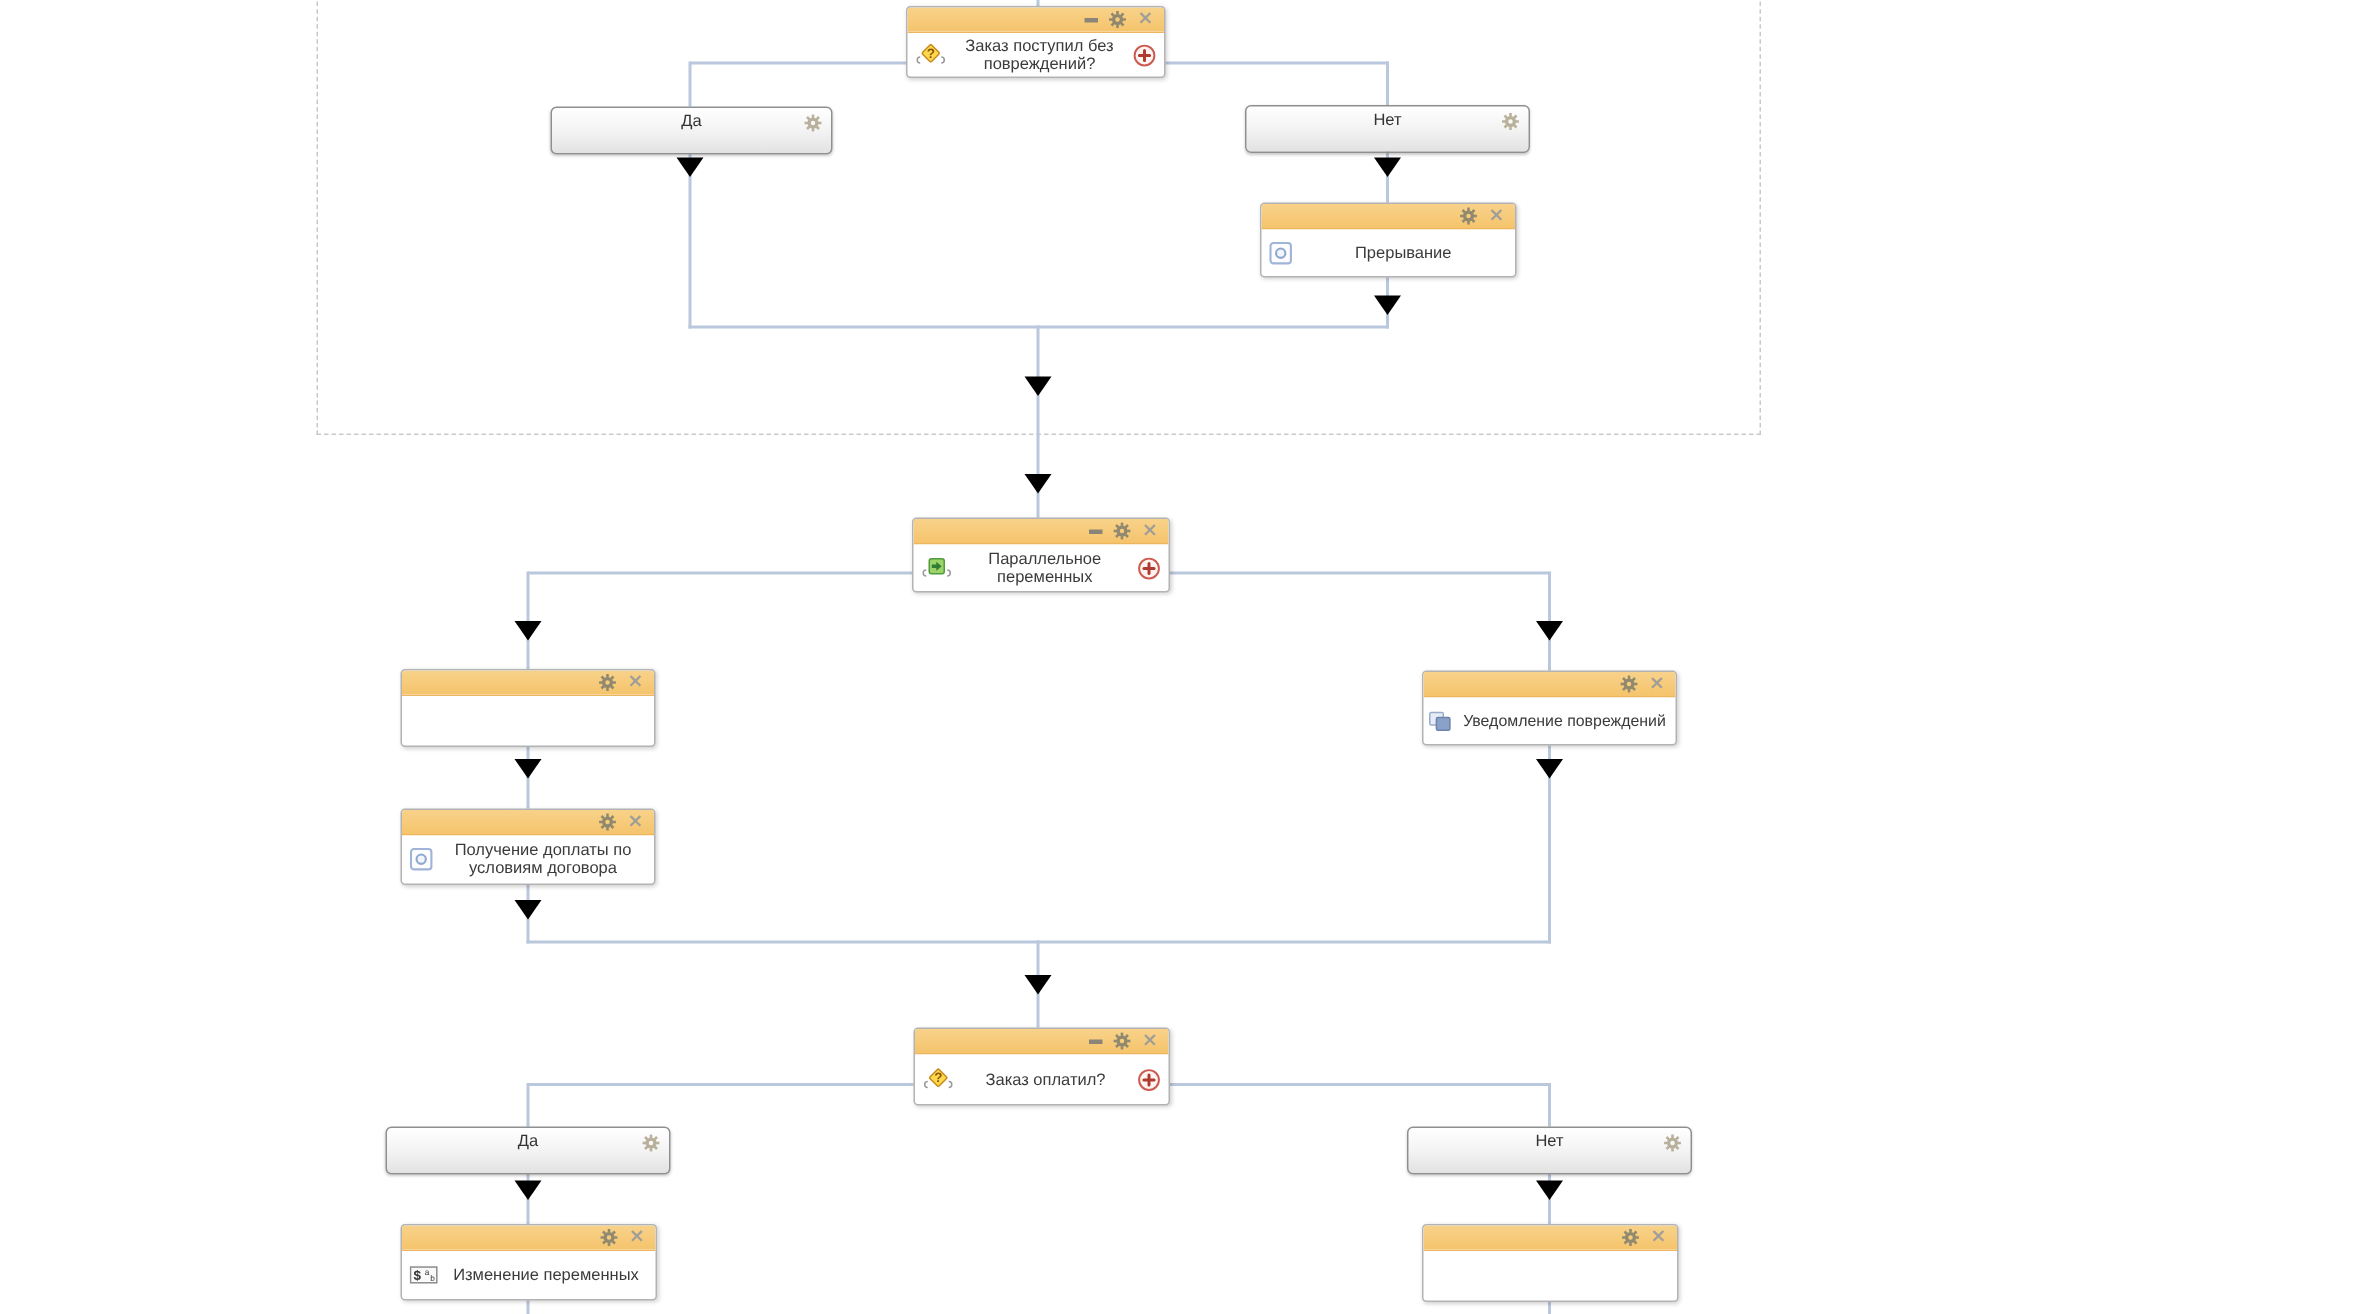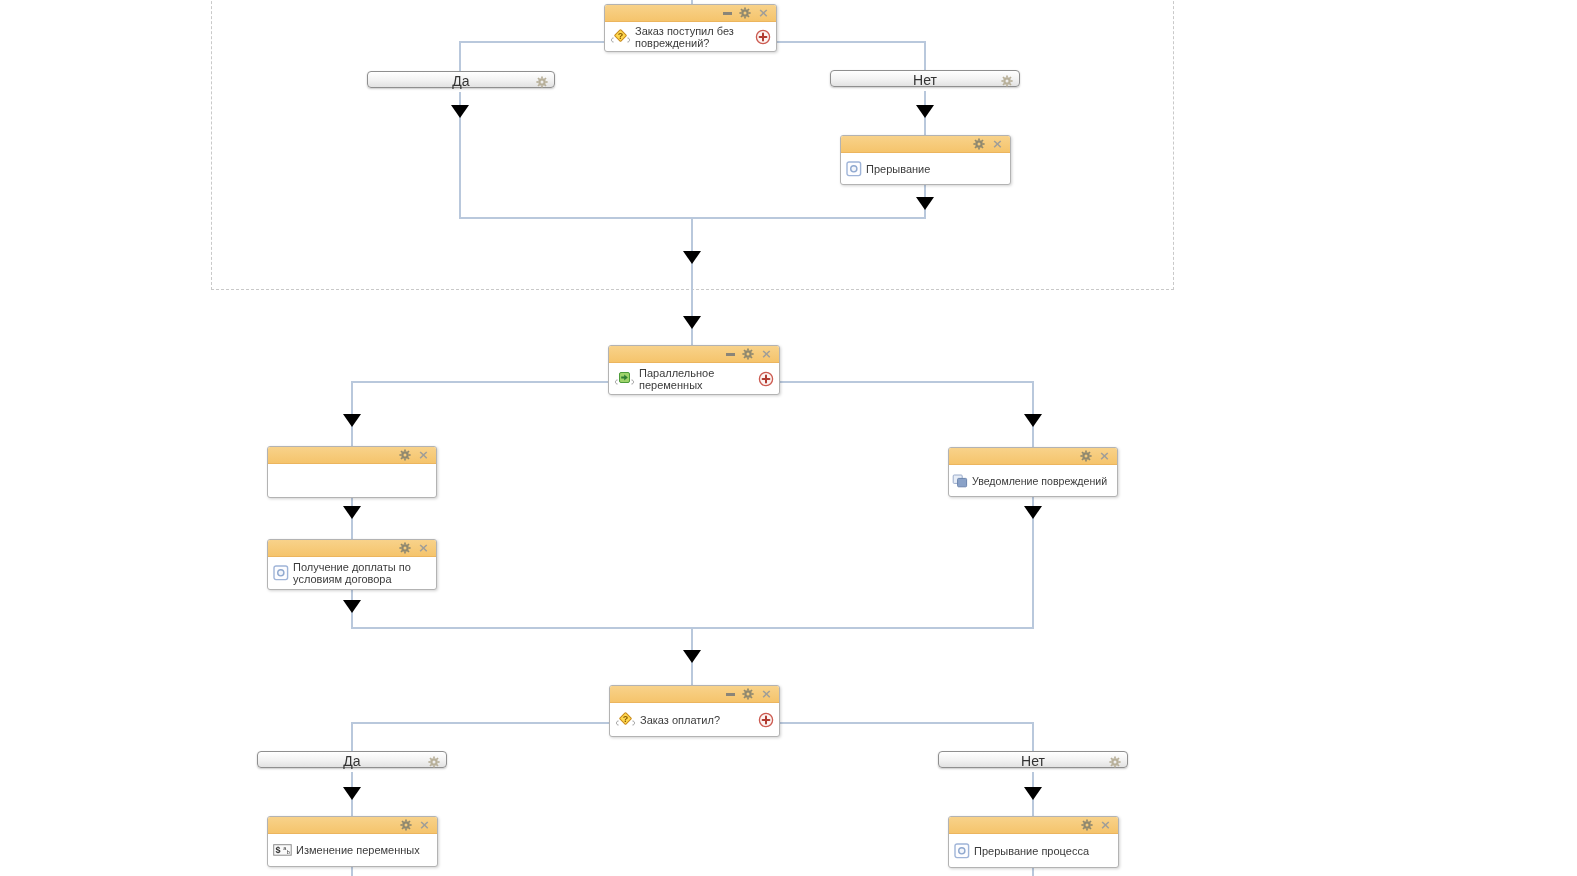--- a/index.html
+++ b/index.html
@@ -37,31 +37,31 @@
   .hdr-gear{color:#90896f;}
   .btn-gear{color:#b8b09a;position:absolute;right:6px;top:4px;}
   .close-ic{
     font-weight:bold;font-size:13px;line-height:12px;color:#a09e98;cursor:pointer;
     font-family:"DejaVu Sans",sans-serif;
   }
   .node-body{
     flex:1;display:flex;align-items:center;gap:4px;padding:2px 5px;
     font-size:11px;line-height:12px;color:#3b3b3b;
   }
-  .node-title{flex:1;}
+  .node-title{flex:1;text-align:center;}
   .nowrap{white-space:nowrap;}
   .plus-badge{margin-left:auto;cursor:pointer;flex:0 0 auto;display:inline-flex;}
   .body-icon{flex:0 0 auto;}
   
   .branch-btn{
-    position:absolute;z-index:3;height:17px;box-sizing:border-box;
+    position:absolute;z-index:3;height:32px;box-sizing:border-box;
     border:1px solid #8f8f8f;border-radius:4px;
     background:linear-gradient(180deg,#ffffff 0%,#f2f2f2 55%,#e2e2e2 100%);
     box-shadow:0 1px 2px rgba(0,0,0,.22);
-    font-size:14px;color:#333;text-align:center;line-height:19px;cursor:pointer;
+    font-size:11px;color:#333;text-align:center;line-height:19px;cursor:pointer;
   }
 </style>
 </head>
 <body>
 
 <div class="canvas">
 
   <svg width="0" height="0" style="position:absolute">
     <defs>
       <g id="gear" stroke="currentColor" fill="none">
@@ -329,22 +329,15 @@
     </div>
   </div>
 
   <div class="node" style="left:948px;top:816px;width:171px;height:52px;">
     <div class="node-header">
       <svg class="gear-svg hdr-gear" width="12" height="12">
           <use href="#gear"></use>
         </svg>
       <span class="close-ic">×</span>
     </div>
-    <div class="node-body">
-      <svg class="body-icon" width="16" height="16" viewBox="0 0 16 16">
-        <rect x="1" y="1" width="13.6" height="13.6" rx="2" fill="#fdfdff" stroke="#9fb4d8" stroke-width="1.4"></rect>
-        <circle cx="7.8" cy="7.8" r="3.1" fill="#f2f5fb" stroke="#8fa8cf" stroke-width="1.4"></circle>
-      </svg>
-      <span class="node-title nowrap">Прерывание процесса</span>
-    </div>
   </div>
 
 </div>
 
 </body></html>

